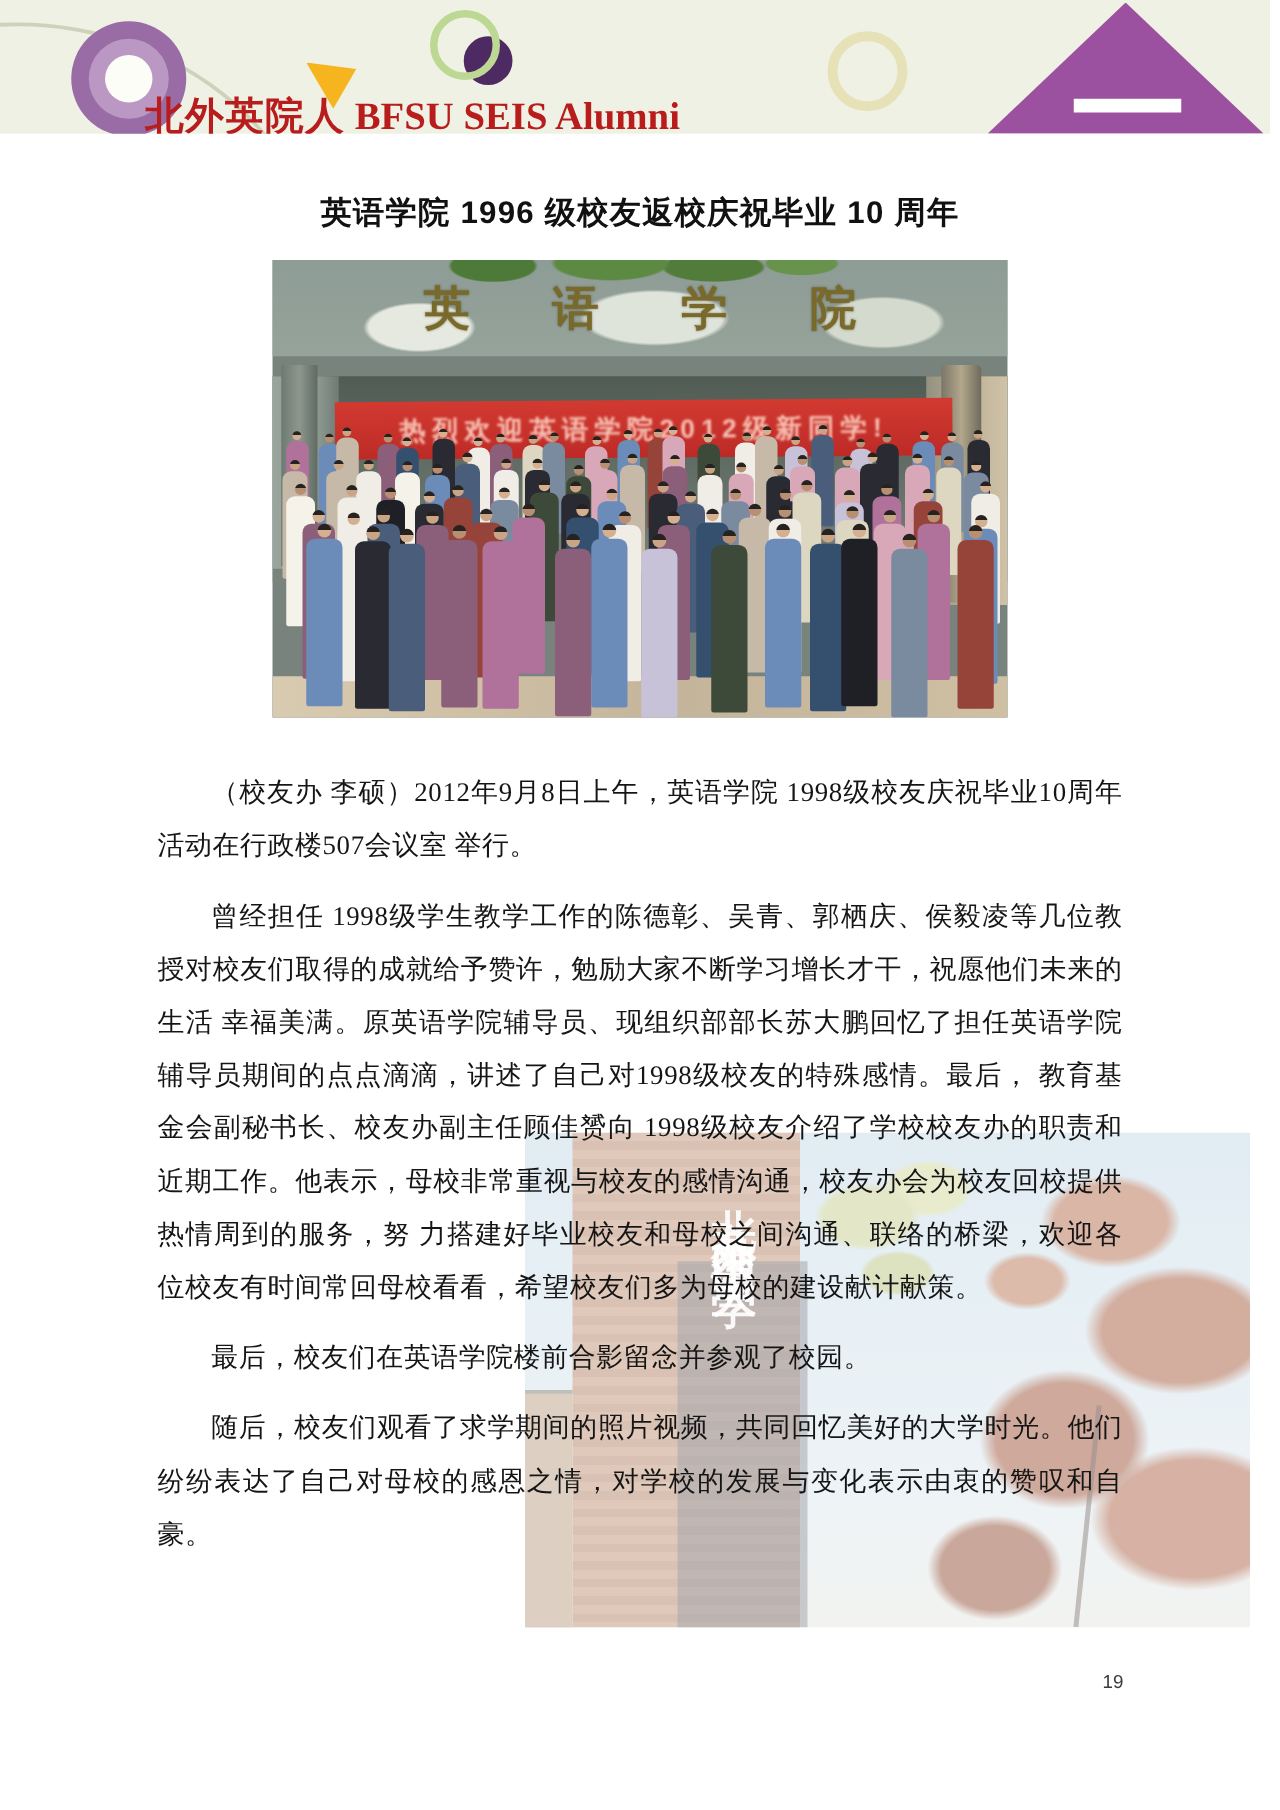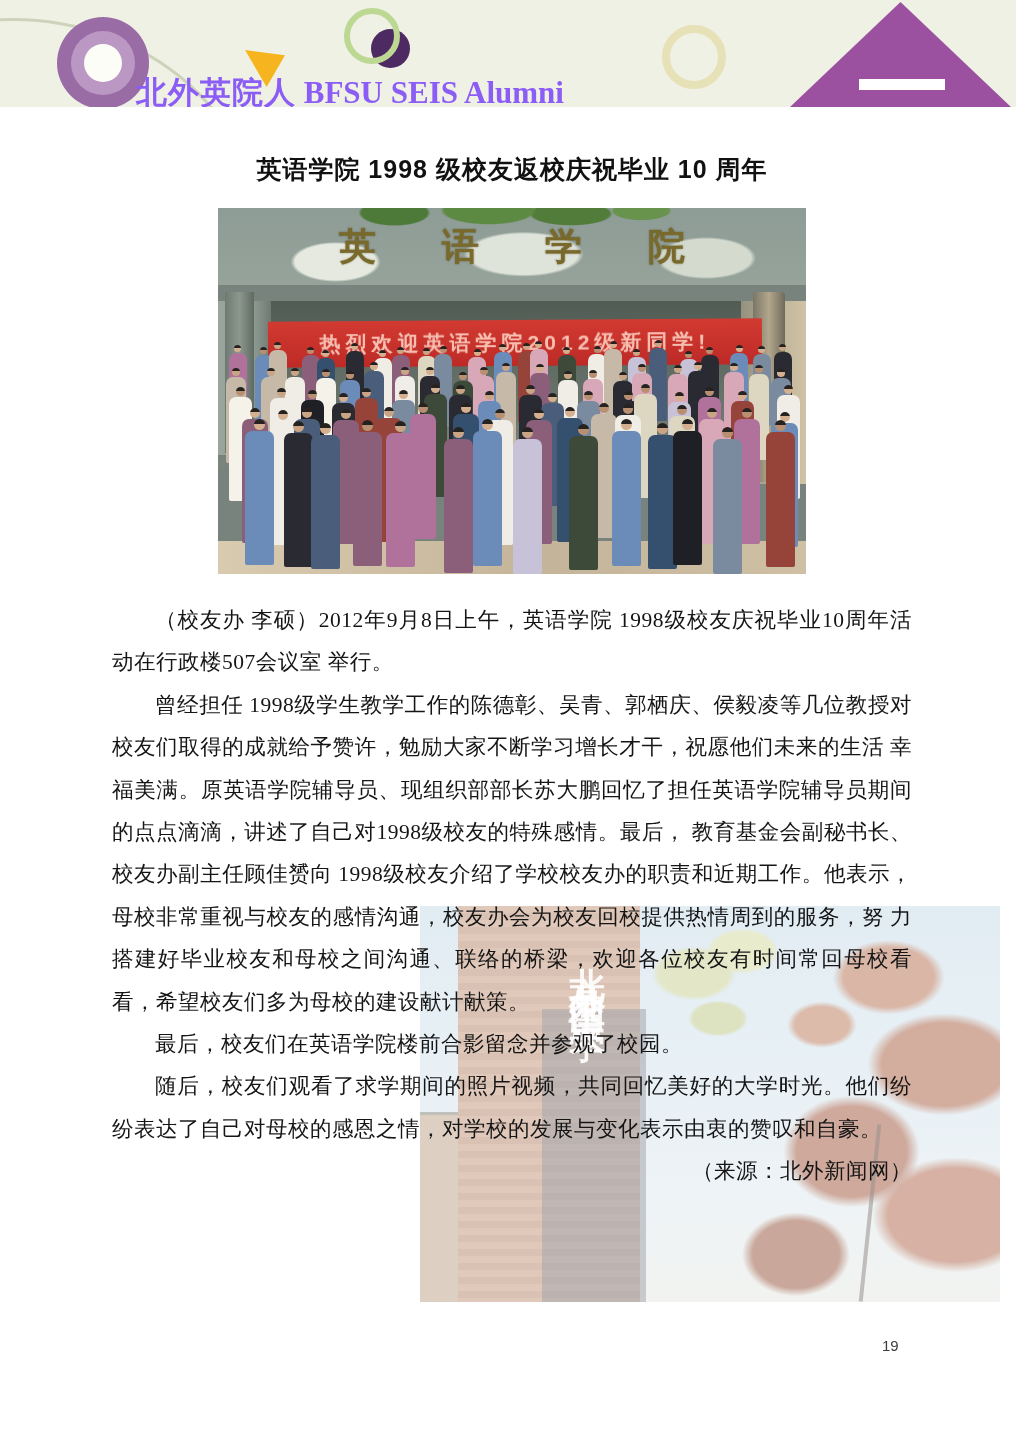--- a/index.html
+++ b/index.html
@@ -13,21 +13,21 @@
   .donut-mid{position:absolute;left:71px;top:31px;width:64px;height:64px;border-radius:50%;background:#bb98c4;}
   .donut-hole{position:absolute;left:84px;top:44px;width:38px;height:38px;border-radius:50%;background:#fdfdf8;}
   .tri-yellow{position:absolute;left:245px;top:50px;width:40px;height:37px;background:#f6b41f;
               clip-path:polygon(0 0,100% 14%,54% 100%);}
   .dot-darkpurple{position:absolute;left:371px;top:29px;width:39px;height:39px;border-radius:50%;background:#4e2a63;}
   .ring-green{position:absolute;left:344px;top:8px;width:44px;height:44px;border:6px solid #bcd892;border-radius:50%;}
   .ring-beige{position:absolute;left:662px;top:25px;width:48px;height:48px;border:8px solid #e7e1b8;border-radius:50%;}
   .tri-purple{position:absolute;left:790px;top:2px;width:221px;height:105px;background:#9b519f;
               clip-path:polygon(50% 0,100% 100%,0 100%);}
   .tri-bar{position:absolute;left:31%;top:73%;width:39%;height:11px;background:#ffffff;}
-  .brand{position:absolute;left:136px;top:72px;white-space:nowrap;color:#8b5cf6;}
+  .brand{position:absolute;left:116px;top:72px;white-space:nowrap;color:#b91c1c;}
   .brand-cjk{font-family:"Liberation Sans","DejaVu Sans",sans-serif;font-weight:bold;font-size:31px;letter-spacing:1px;}
   .brand-latin{font-family:"Liberation Serif","DejaVu Serif",serif;font-weight:bold;font-size:31px;}
 
   
   .article-title{position:absolute;left:0;top:136px;width:1024px;text-align:center;
                  font-family:"Liberation Sans","DejaVu Sans",sans-serif;font-weight:bold;
                  font-size:25px;color:#111;letter-spacing:1px;}
 
   
   .photo{position:absolute;left:218px;top:208px;width:588px;height:366px;overflow:hidden;background:#77837c;}
@@ -81,21 +81,21 @@
                          radial-gradient(ellipse 90px 70px at 45% 88%,#9e6049 0 48%,transparent 60%),
                          radial-gradient(ellipse 60px 40px at 52% 30%,#c08467 0 45%,transparent 58%);}
   .wm-trunk{position:absolute;right:22%;top:55%;width:4px;height:45%;background:rgba(70,55,50,.55);transform:rotate(6deg);}
   .wm-vtext{position:absolute;left:24.5%;top:8%;height:88%;writing-mode:vertical-rl;
             font-size:36px;color:rgba(255,255,255,.92);letter-spacing:10px;
             font-family:"Liberation Serif","DejaVu Serif",serif;font-weight:bold;filter:blur(.5px);}
 
   
   .article-body{position:absolute;left:112px;top:599px;width:800px;z-index:2;
                 font-size:21.5px;line-height:42.4px;color:#151515;text-align:justify;letter-spacing:.5px;}
-  .article-body p{margin:0;text-indent:2em;}
+  .article-body p{margin:14px;text-indent:2em;}
   .article-body p.source-line{text-align:right;text-indent:0;}
 
   .page-number{position:absolute;left:882px;top:1337px;font-family:"Liberation Sans","DejaVu Sans",sans-serif;
                font-size:15px;color:#3c3c3c;z-index:2;}
 </style>
 </head>
 <body>
 
 <div class="page">
 
@@ -109,21 +109,21 @@
     <div class="ring-green"></div>
     <div class="ring-beige"></div>
     <div class="tri-purple">
       <div class="tri-bar"></div>
     </div>
     <div class="brand">
       <span class="brand-cjk">北外英院人</span><span class="brand-latin"> BFSU SEIS Alumni</span>
     </div>
   </header>
 
-  <h1 class="article-title">英语学院 1998 级校友返校庆祝毕业 10 周年</h1>
+  <h1 class="article-title">英语学院 1996 级校友返校庆祝毕业 10 周年</h1>
 
   <figure class="photo" style="margin:0;">
     <div class="facade"></div>
     <div class="facade-sign">英语学院</div>
     <div class="foliage-top"></div>
     <div class="beam"></div>
     <div class="entrance"></div>
     <div class="wall-left"></div>
     <div class="col-left"></div>
     <div class="wall-right"></div>
@@ -517,17 +517,16 @@
     <div class="wm-foliage"></div>
     <div class="wm-trunk"></div>
     <div class="wm-vtext">北京外国语大学</div>
   </div>
 
   <main class="article-body">
     <p>（校友办 李硕）2012年9月8日上午，英语学院 1998级校友庆祝毕业10周年活动在行政楼507会议室 举行。</p>
     <p>曾经担任 1998级学生教学工作的陈德彰、吴青、郭栖庆、侯毅凌等几位教授对校友们取得的成就给予赞许，勉励大家不断学习增长才干，祝愿他们未来的生活 幸福美满。原英语学院辅导员、现组织部部长苏大鹏回忆了担任英语学院辅导员期间的点点滴滴，讲述了自己对1998级校友的特殊感情。最后， 教育基金会副秘书长、校友办副主任顾佳赟向 1998级校友介绍了学校校友办的职责和近期工作。他表示，母校非常重视与校友的感情沟通，校友办会为校友回校提供热情周到的服务，努 力搭建好毕业校友和母校之间沟通、联络的桥梁，欢迎各位校友有时间常回母校看看，希望校友们多为母校的建设献计献策。</p>
     <p>最后，校友们在英语学院楼前合影留念并参观了校园。</p>
     <p>随后，校友们观看了求学期间的照片视频，共同回忆美好的大学时光。他们纷纷表达了自己对母校的感恩之情，对学校的发展与变化表示由衷的赞叹和自豪。</p>
-    <p class="source-line">（来源：北外新闻网）</p>
   </main>
 
   <div class="page-number">19</div>
 </div>
 
 </body></html>

